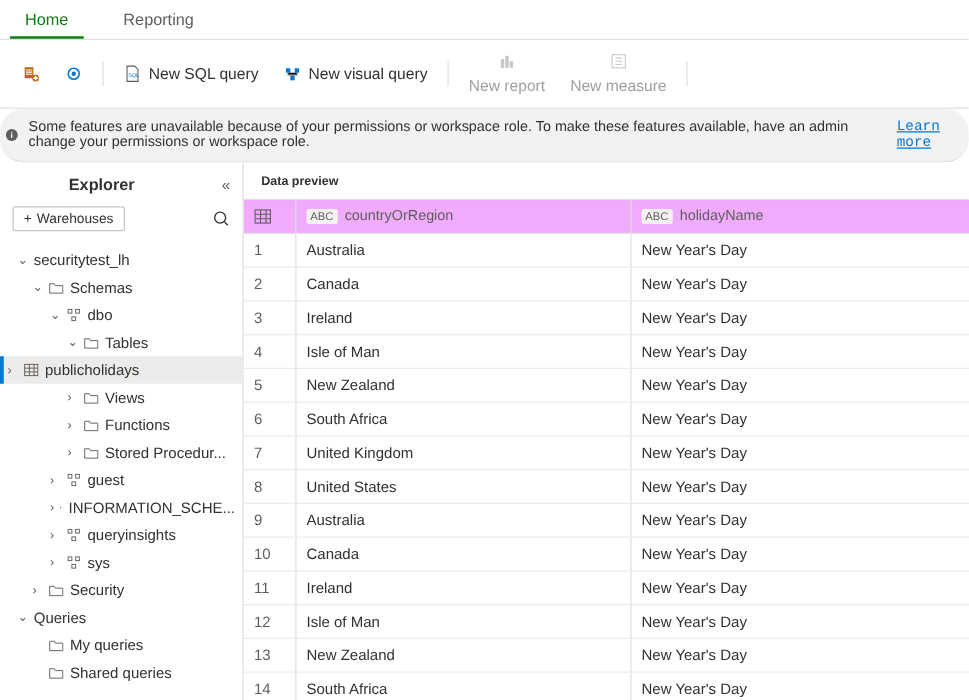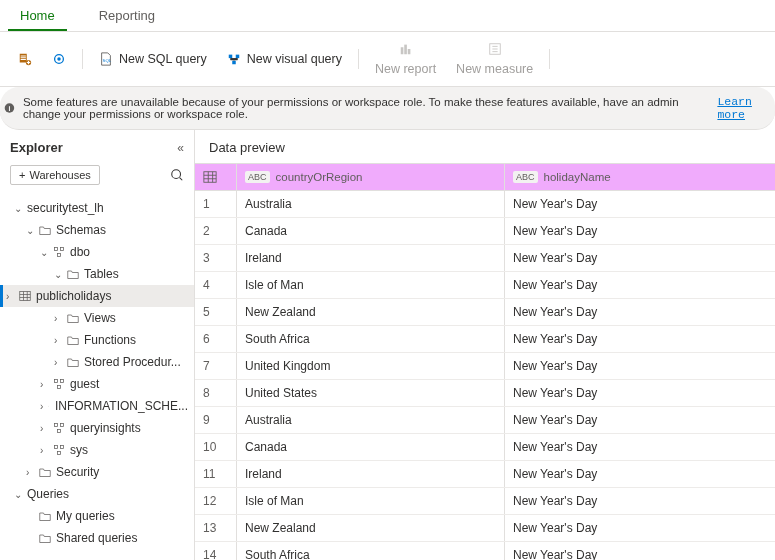--- a/index.html
+++ b/index.html
@@ -9,30 +9,30 @@
   .tab.active { color: #107c10; border-bottom: 2px solid #107c10; font-weight: 500; }
   .toolbar { display: flex; align-items: center; gap: 4px; padding: 6px 10px; border-bottom: 1px solid #e1dfdd; }
   .toolbar .tbtn { display: flex; align-items: center; gap: 6px; padding: 4px 8px; cursor: pointer; color: #323130; font-size: 12.5px; }
   .toolbar .tbtn.disabled { color: #a19f9d; cursor: default; flex-direction: column; }
   .toolbar .sep { width: 1px; height: 20px; background: #e1dfdd; margin: 0 4px; }
   .banner { display: flex; align-items: center; gap: 8px; padding: 8px 4px; background: #f3f2f1; font-size: 11.5px; color: #323130; border-bottom: 1px solid #e1dfdd; border-radius: 19px; }
   .banner a { color: #0078d4; text-decoration: underline; cursor: pointer; font-family: Liberation Mono, monospace; }
   .content { display: flex; height: calc(100% - 108px); }
   .explorer { width: 195px; border-right: 1px solid #e1dfdd; display: flex; flex-direction: column; }
   .explorer-header { display: flex; align-items: center; justify-content: space-between; padding: 10px 10px 6px; }
-  .explorer-header h3 { font-size: 13px; font-weight: 600; }
+  .explorer-header h3 { font-size: 13px; font-weight: 600; margin-left: 45px; }
   .explorer-sub { display: flex; align-items: center; justify-content: space-between; padding: 4px 10px 8px; }
   .wbtn { display: flex; align-items: center; gap: 4px; border: 1px solid #c8c6c4; padding: 3px 8px; font-size: 11px; cursor: pointer; border-radius: 2px; }
   .tree { flex: 1; overflow-y: auto; padding: 4px 0 12px; }
   .tree-item { display: flex; align-items: center; gap: 5px; padding: 4px 6px; cursor: pointer; font-size: 12px; white-space: nowrap; overflow: hidden; text-overflow: ellipsis; }
   .tree-item.selected { background: #edebe9; border-left: 3px solid #0078d4; padding-left: 3px; }
   .ind0 { padding-left: 14px; } .ind1 { padding-left: 26px; } .ind2 { padding-left: 40px; } .ind3 { padding-left: 54px; } .ind4 { padding-left: 68px; }
   .chevron { width: 8px; display: inline-block; color: #605e5c; font-size: 10px; }
   .preview { flex: 1; display: flex; flex-direction: column; }
-  .preview-header { padding: 10px 14px 8px; font-size: 13px; font-weight: 400; }
+  .preview-header { padding: 10px 14px 8px; font-size: 10px; font-weight: 700; }
   .grid { flex: 1; overflow-y: auto; border-top: 1px solid #e1dfdd; }
   .grid-header { display: flex; background: #f0abfc; border-bottom: 1px solid #e1dfdd; font-size: 11.5px; color: #605e5c; position: sticky; top: 0; }
   .col-num { width: 42px; min-width: 42px; border-right: 1px solid #e1dfdd; padding: 6px 8px; display: flex; align-items: center; }
   .col-a { width: 268px; min-width: 268px; border-right: 1px solid #e1dfdd; padding: 6px 8px; display: flex; align-items: center; gap: 6px; }
   .col-b { flex: 1; padding: 6px 8px; display: flex; align-items: center; gap: 6px; }
   .grid-row { display: flex; border-bottom: 1px solid #edebe9; font-size: 12px; }
   .grid-row .col-num { color: #605e5c; }
   .type-badge { font-size: 9px; background: #f3f2f1; padding: 1px 3px; border-radius: 2px; color: #605e5c; }
   svg { display: block; }
 </style>

